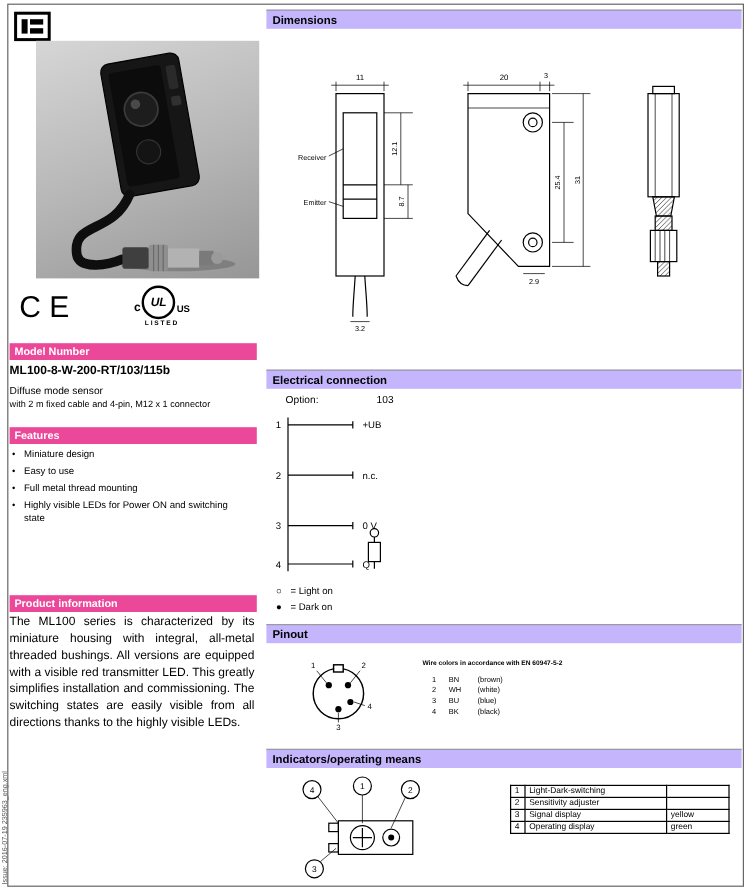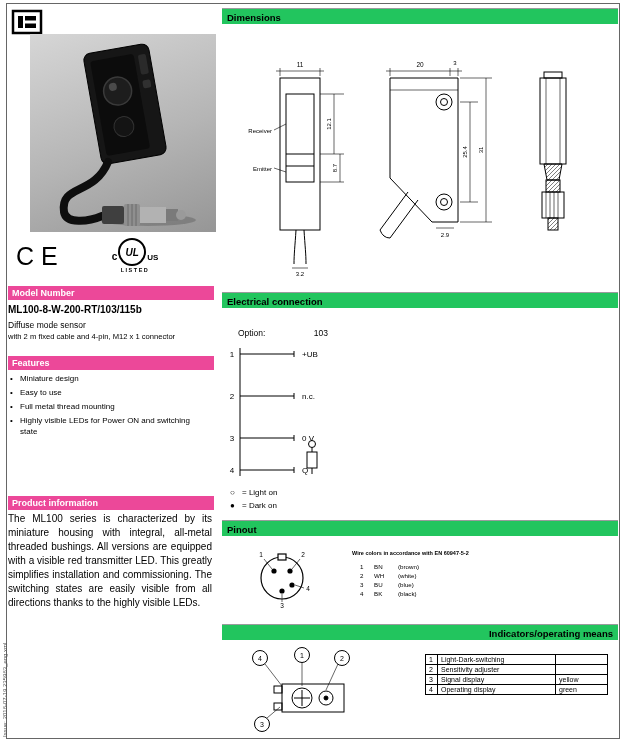--- a/index.html
+++ b/index.html
@@ -24,25 +24,25 @@
   .bar-info{top:496px;}
   .model{position:absolute;left:8px;top:304px;font-size:10px;font-weight:bold;}
   .ptype{position:absolute;left:8px;top:320px;font-size:8.5px;}
   .pdesc{position:absolute;left:8px;top:332px;width:168px;font-size:7.6px;line-height:1.3;}
   .features{position:absolute;left:8px;top:374px;width:200px;margin:0;padding:0;list-style:none;}
   .features li{position:relative;padding-left:12px;font-size:8px;line-height:10.5px;margin-bottom:3.5px;}
   .features li::before{content:"•";position:absolute;left:2px;top:0;}
   .info{position:absolute;left:8px;top:512px;width:204px;margin:0;font-size:10px;line-height:1.4;text-align:justify;}
 
   
-  .section-bar{position:absolute;left:222px;width:396px;background:#22c55e;color:#000;font-size:9.5px;font-weight:bold;padding:2.5px 5px;box-sizing:border-box;height:16px;border-top:1px solid #9a9b9d;}
+  .section-bar{position:absolute;left:222px;width:396px;background:#c4b5fd;color:#000;font-size:9.5px;font-weight:bold;padding:2.5px 5px;box-sizing:border-box;height:16px;border-top:1px solid #9a9b9d;}
   .bar-dims{top:8px;}
-  .bar-elec{top:292px;}
+  .bar-elec{top:308px;}
   .bar-pinout{top:520px;}
-  .bar-ind{top:624px;text-align:right;}
+  .bar-ind{top:624px;}
   .dims{position:absolute;left:222px;top:26px;}
   .elec-content{position:absolute;left:222px;top:326px;width:396px;height:190px;}
   .option-row{position:absolute;left:16px;top:2px;font-size:8.5px;}
   .option-row .val{margin-left:46px;}
   .elec-svg{position:absolute;left:2px;top:18px;}
   .legend{position:absolute;left:8px;top:160px;font-size:8px;line-height:13px;}
   .legend .sym{display:inline-block;width:12px;}
   .pinout-content{position:absolute;left:222px;top:538px;width:396px;height:84px;}
   .pinout-svg{position:absolute;left:28px;top:6px;}
   .wire-note{position:absolute;left:130px;top:12px;font-size:5.5px;font-weight:bold;}

